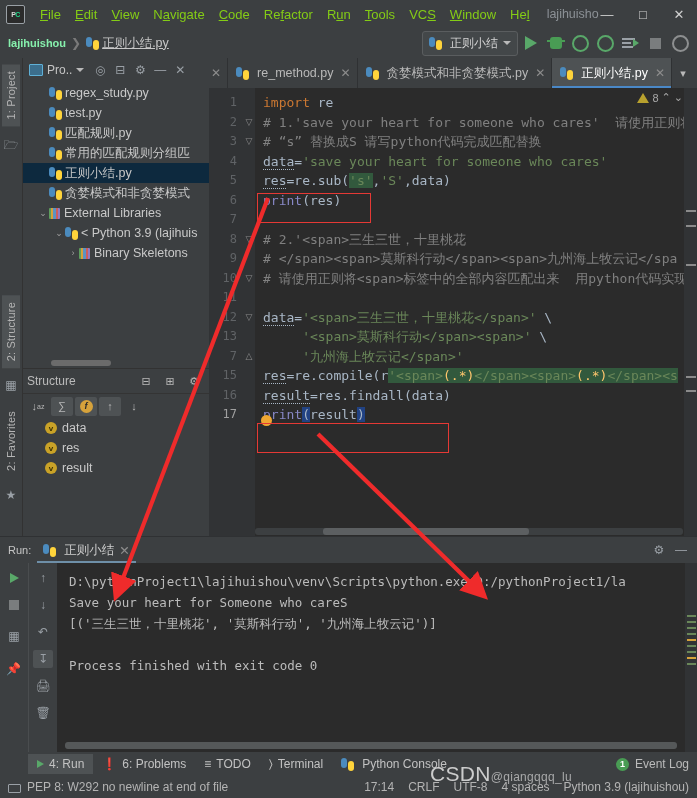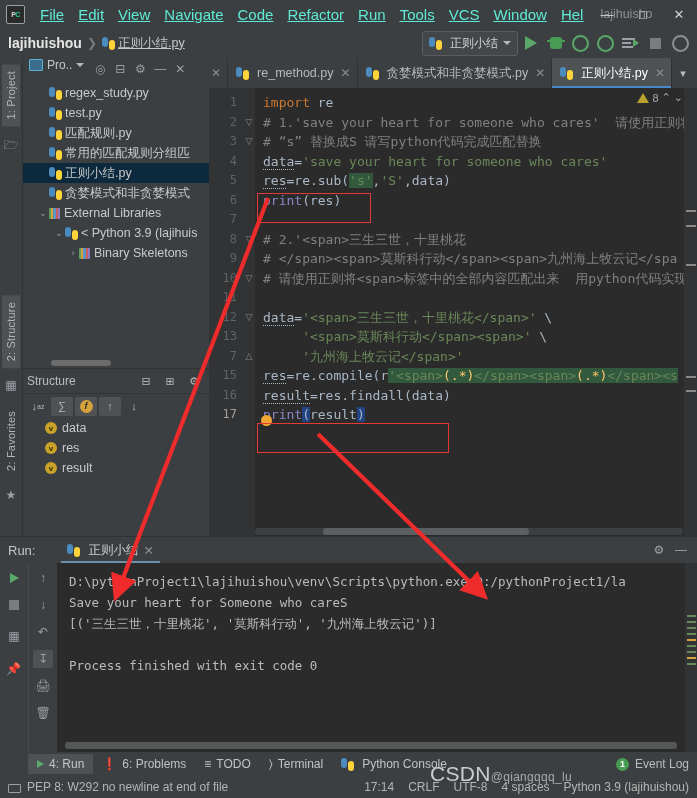--- a/index.html
+++ b/index.html
@@ -13,29 +13,29 @@
     position:relative;
     -webkit-font-smoothing:antialiased;
   }
   .root{position:absolute;inset:0;display:flex;flex-direction:column;background:#3c3f41;}
 
   
   .menubar{height:28px;display:flex;align-items:center;background:#3c3f41;padding-left:6px;flex:0 0 28px;position:relative;}
   .pc-logo{width:17px;height:17px;border:1px solid #9aa0a6;border-radius:2px;background:#2b2b2b;
     display:flex;align-items:center;justify-content:center;font-size:7px;color:#d6d6d6;font-weight:bold;letter-spacing:-0.5px;margin-right:8px;}
   .pc-logo .g{color:#21d789;}
-  .menu-item{padding:2px 7px;color:#5eead4;font-size:15px;cursor:default;text-decoration:underline;}
+  .menu-item{padding:2px 7px;color:#84cc16;font-size:13px;cursor:default;}
   .menu-item u{text-decoration:underline;}
   .win-title{margin-left:10px;color:#8c9196;font-size:12.5px;}
   .win-btns{position:absolute;right:0;top:0;height:28px;display:flex;align-items:center;}
   .win-btn{width:36px;height:28px;display:flex;align-items:center;justify-content:center;color:#d0d0d0;font-size:13px;}
 
   
   .navbar{height:30px;display:flex;align-items:center;background:#3c3f41;padding-left:8px;flex:0 0 30px;position:relative;}
-  .crumb{color:#e5e5e5;font-size:14px;font-weight:bold;}
+  .crumb{color:#86efac;font-size:11px;font-weight:bold;}
   .crumb-sep{color:#7a7a7a;margin:0 5px;font-size:12px;}
   .crumb-file{color:#c8c8c8;font-size:12.5px;text-decoration:underline;}
   .py-ico{display:inline-block;width:13px;height:13px;position:relative;vertical-align:-2px;margin-right:3px;}
   .py-ico:before,.py-ico:after{content:"";position:absolute;width:6px;height:10px;border-radius:3px;}
   .py-ico:before{background:#4b8bbe;left:0;top:0;}
   .py-ico:after{background:#ffd43b;right:0;bottom:0;}
   .runcfg{margin-left:auto;display:flex;align-items:center;}
   .runcfg-box{display:flex;align-items:center;gap:5px;border:1px solid #5a5d5f;border-radius:3px;
      padding:2px 6px;background:#434749;height:19px;}
   .runcfg-box .lbl{color:#d4d4d4;font-size:12px;}
@@ -55,21 +55,21 @@
   
   .main{flex:1 1 auto;display:flex;min-height:0;}
   .left-rail{width:22px;background:#3c3f41;display:flex;flex-direction:column;align-items:center;flex:0 0 22px;border-right:1px solid #323232;}
   .rail-tab{writing-mode:vertical-rl;transform:rotate(180deg);font-size:11px;color:#b5b5b5;padding:7px 3px;background:#4e5254;margin-top:6px;letter-spacing:.2px;}
   .rail-ico{margin-top:10px;color:#9aa0a6;font-size:12px;}
   .rail-spacer{flex:1 1 auto;}
   .rail-tab2{writing-mode:vertical-rl;transform:rotate(180deg);font-size:11px;color:#b5b5b5;padding:7px 3px;letter-spacing:.2px;}
 
   .leftcol{width:186px;flex:0 0 186px;display:flex;flex-direction:column;background:#3c3f41;min-height:0;}
 
-  .panel-head{height:24px;display:flex;align-items:flex-start;padding:0 2px 0 6px;flex:0 0 24px;}
+  .panel-head{height:24px;display:flex;align-items:center;padding:0 2px 0 6px;flex:0 0 24px;}
   .panel-head .ttl{font-size:12px;color:#c5c5c5;}
   .ph-ico{width:20px;height:22px;display:flex;align-items:center;justify-content:center;color:#9aa0a6;font-size:12px;}
   .proj-chip{display:flex;align-items:center;gap:4px;}
   .proj-sq{width:12px;height:10px;border:1.5px solid #5fb0d6;background:#3c6e8c;border-radius:1px;}
 
   .tree{flex:1 1 auto;background:#3c3f41;overflow:hidden;padding-top:1px;position:relative;}
   .trow{height:20px;display:flex;align-items:center;font-size:12.5px;color:#c9c9c9;white-space:nowrap;padding-left:4px;}
   .trow.sel{background:#0d293e;}
   .tw{display:inline-block;width:12px;text-align:center;color:#a0a0a0;font-size:9px;flex:0 0 12px;}
   .ind1{padding-left:26px;}
@@ -120,21 +120,21 @@
   .wtri{width:0;height:0;border-left:6px solid transparent;border-right:6px solid transparent;border-bottom:10px solid #b8a12e;position:relative;}
   .vscroll{position:absolute;right:0;top:0;bottom:0;width:13px;background:#313335;}
   .vmark{position:absolute;right:1px;width:10px;height:2px;background:#8a8a8a;}
   .hscroll{position:absolute;left:46px;right:14px;bottom:1px;height:7px;background:#3c3f41;border-radius:3px;}
   .hthumb{position:absolute;left:16%;width:48%;top:0;bottom:0;background:#5c5f61;border-radius:3px;}
   .bulb{position:absolute;width:11px;height:11px;border-radius:50%;background:#f0a732;}
 
   
   .runpanel{height:215px;flex:0 0 215px;background:#3c3f41;display:flex;flex-direction:column;border-top:1px solid #2f3133;}
   .run-head{height:26px;flex:0 0 26px;display:flex;align-items:center;padding-left:8px;position:relative;}
-  .run-lbl{font-size:13px;color:#c5c5c5;margin-right:26px;}
+  .run-lbl{font-size:11px;color:#c5c5c5;margin-right:6px;}
   .run-tab{display:flex;align-items:center;gap:5px;font-size:12.5px;color:#cfcfcf;padding:0 6px;position:relative;}
   .run-tab:after{content:"";position:absolute;left:0;right:0;bottom:-4px;height:2px;background:#6e8fa8;}
   .run-head-right{margin-left:auto;display:flex;align-items:center;gap:2px;padding-right:6px;}
   .run-body{flex:1 1 auto;display:flex;min-height:0;}
   .run-rail{width:28px;flex:0 0 28px;display:flex;flex-direction:column;align-items:center;padding-top:6px;gap:9px;}
   .run-rail2{width:28px;flex:0 0 28px;display:flex;flex-direction:column;align-items:center;padding-top:6px;gap:9px;border-left:1px solid #4a4d4f;}
   .rbtn{width:20px;height:18px;display:flex;align-items:center;justify-content:center;color:#9aa0a6;font-size:12px;border-radius:2px;}
   .rbtn.on{background:#4e5254;}
   .console{flex:1 1 auto;background:#2b2b2b;color:#bbbbbb;font-family:"DejaVu Sans Mono","Liberation Mono",monospace;
      font-size:12.5px;line-height:21px;padding:8px 0 0 12px;white-space:pre;overflow:hidden;position:relative;}

